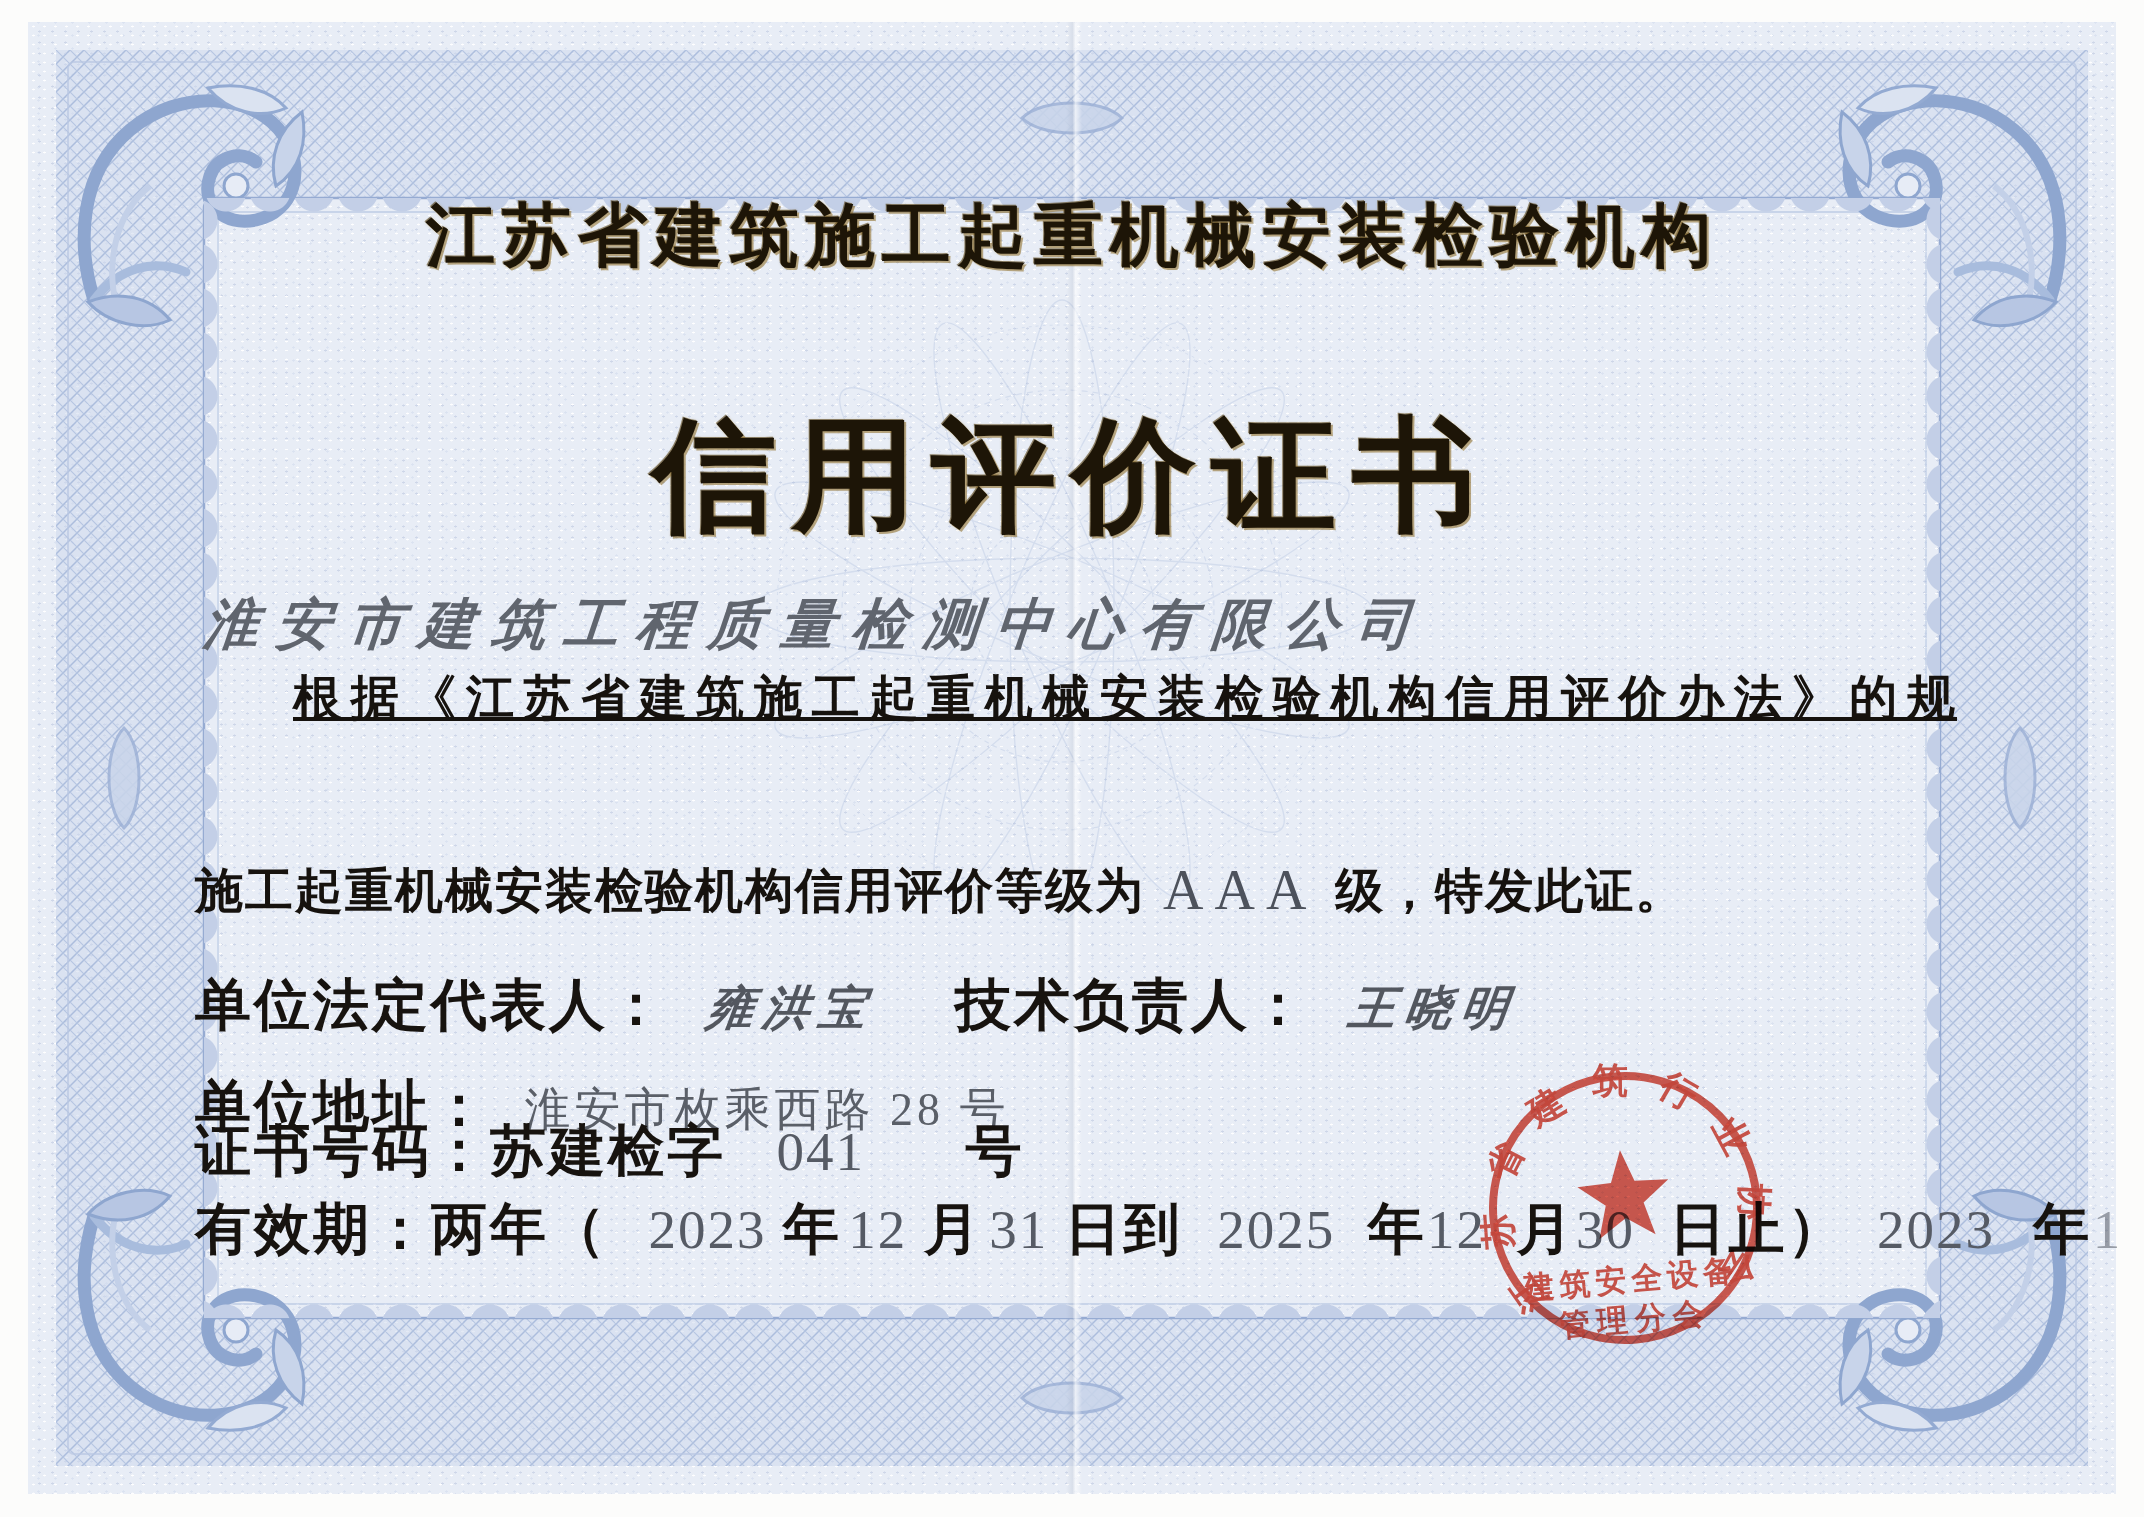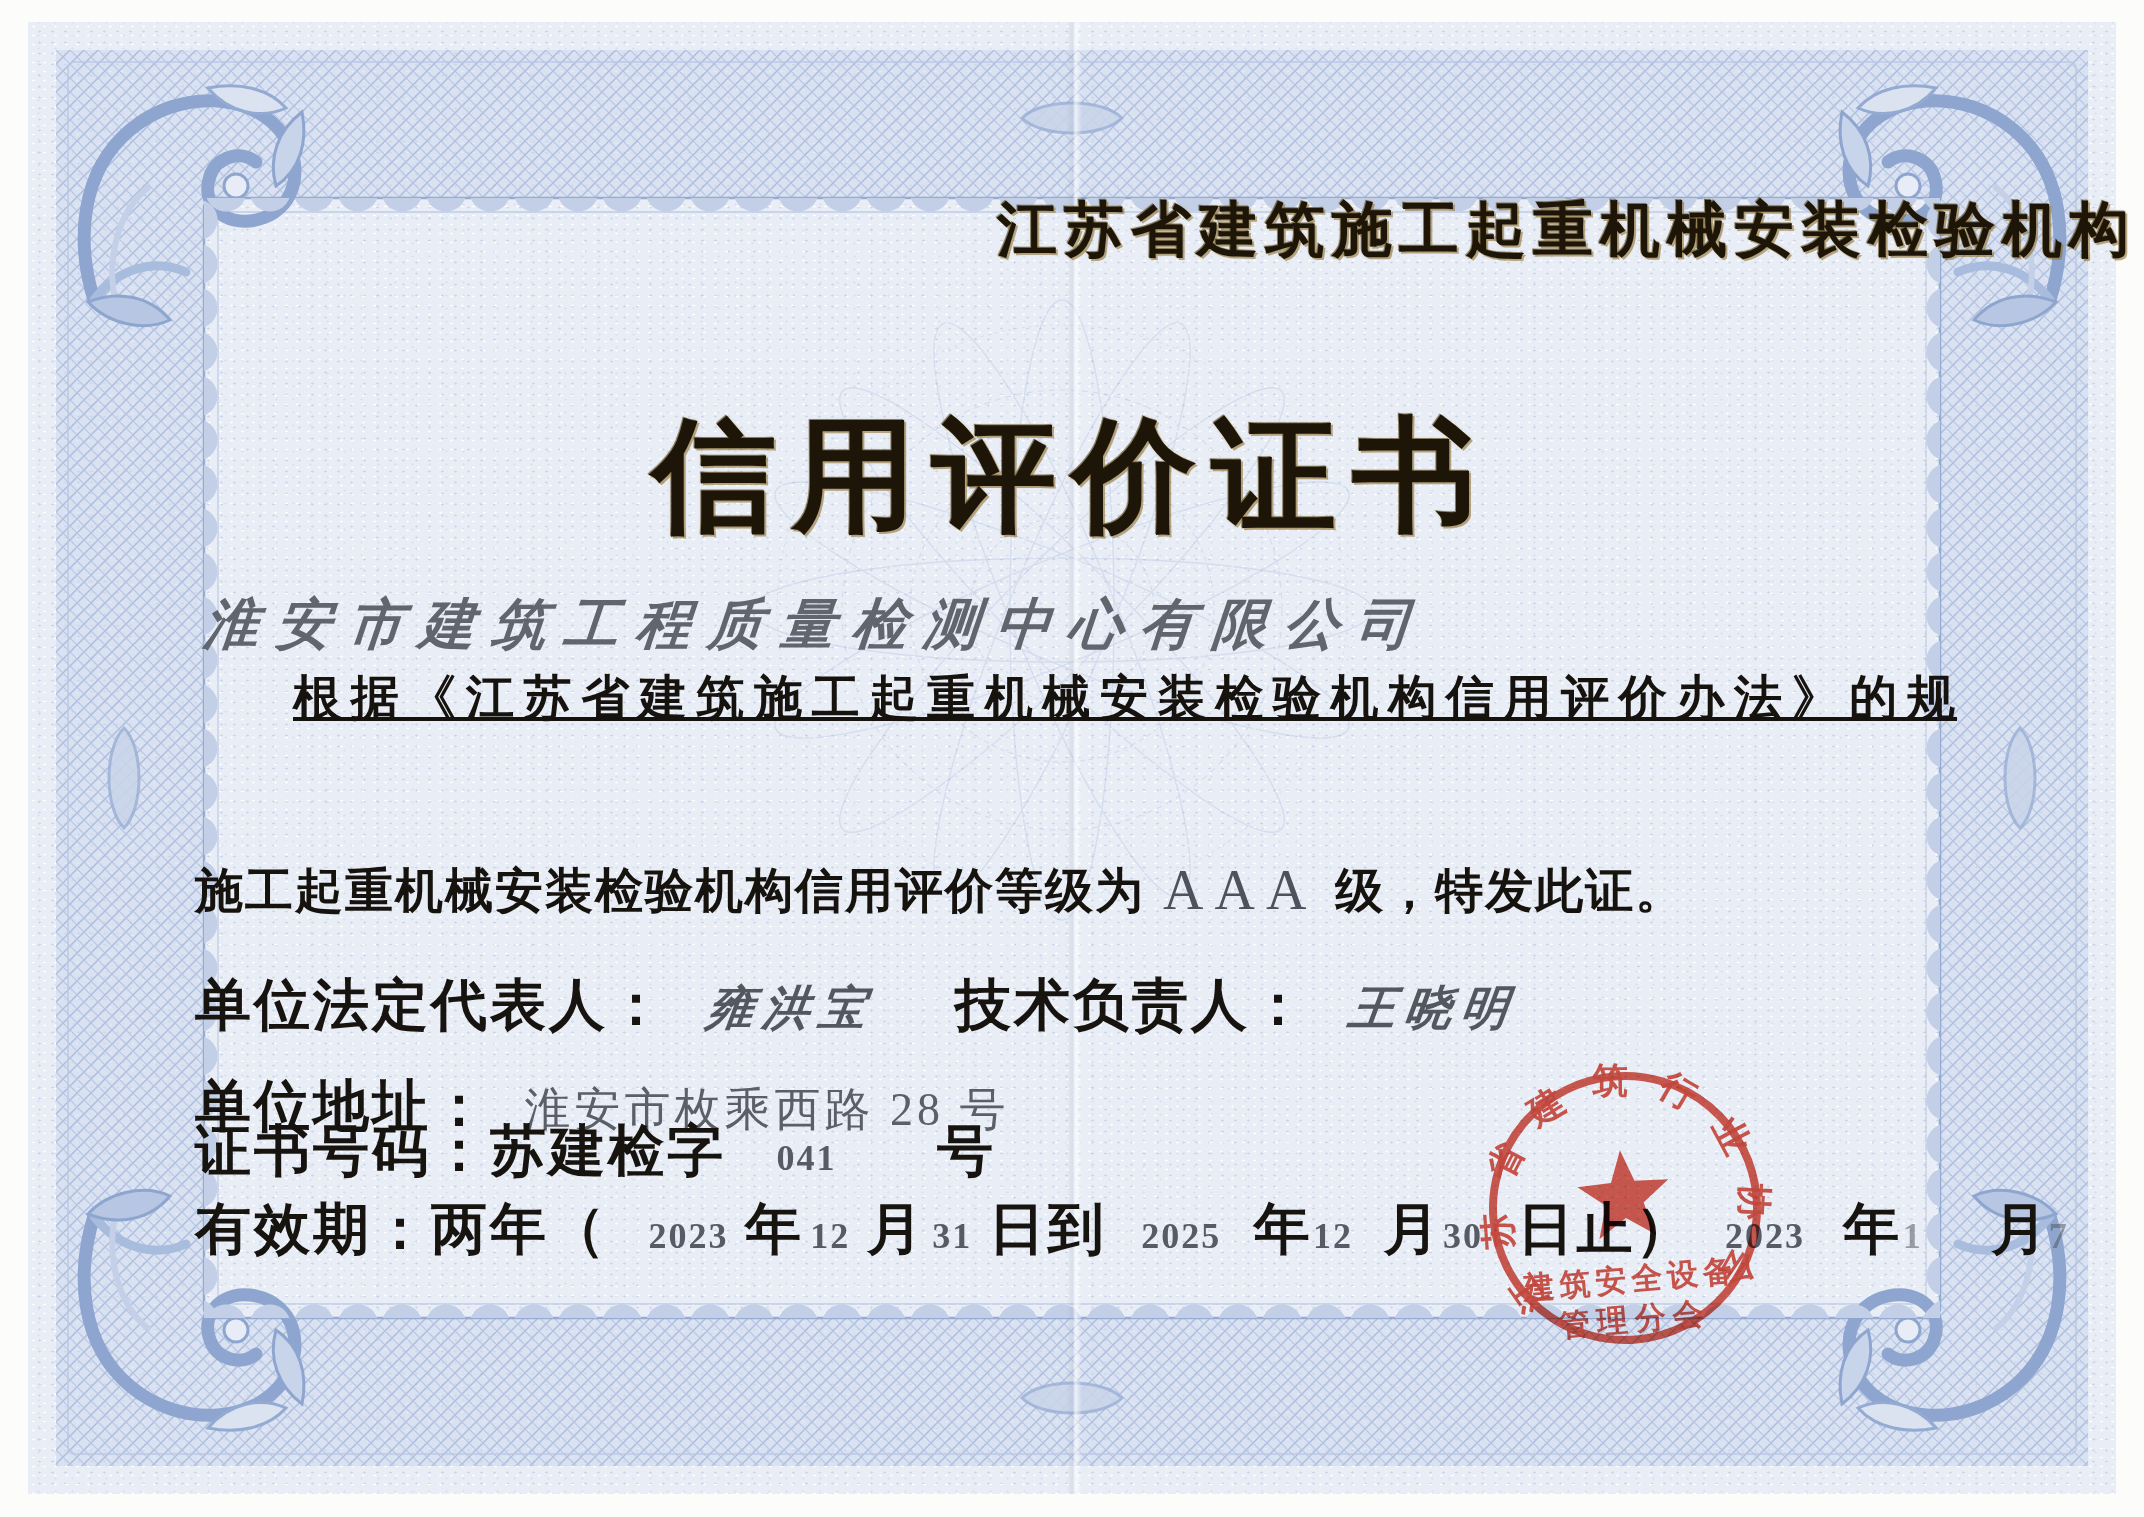--- a/index.html
+++ b/index.html
@@ -25,36 +25,36 @@
     background:radial-gradient(circle at -7px 22px,#c3cfe7 20px,rgba(195,207,231,0) 21px);
     background-size:24px 44px;background-repeat:repeat-y;}
   .sc-right{top:176px;bottom:176px;right:176px;width:24px;
     background:radial-gradient(circle at 31px 22px,#c3cfe7 20px,rgba(195,207,231,0) 21px);
     background-size:24px 44px;background-repeat:repeat-y;}
   #crease{position:absolute;left:1038px;top:0;width:16px;height:1472px;z-index:3;
     background:linear-gradient(to right,rgba(255,255,255,0),rgba(124,136,160,.14) 40%,rgba(255,255,255,.65) 60%,rgba(255,255,255,0));}
   .abs{position:absolute;z-index:5;}
   .gold{color:#1d1507;font-weight:900;
     text-shadow:2px 2px 0 rgba(141,108,38,.55),-1px -1px 0 rgba(80,60,18,.6),0 0 3px rgba(160,125,45,.35);}
-  #title1{top:168px;left:0;width:100%;text-align:right;font-size:60px;letter-spacing:7px;white-space:nowrap;padding-left:20px;}
+  #title1{top:168px;left:0;width:100%;text-align:center;font-size:69px;letter-spacing:7px;white-space:nowrap;}
   #title2{top:372px;left:0;width:100%;text-align:center;font-size:124px;letter-spacing:16px;}
   #company{top:566px;left:176px;font-size:55px;color:#60656e;font-weight:600;
     letter-spacing:17px;transform:skewX(-5deg);font-family:"Liberation Serif",serif;font-style:italic;white-space:nowrap;}
   .bodyline{left:167px;width:1762px;font-size:48px;font-weight:600;color:#16120e;
     letter-spacing:2px;white-space:nowrap;}
   .just{text-align:justify;text-align-last:justify;white-space:normal;}
   #bl1{top:644px;padding-left:98px;width:1664px;text-decoration:underline;}
   #bl2{top:741px;}
   #bl3{top:836px;}
   .grade{font-family:"Liberation Serif",serif;color:#4d525c;font-weight:400;
     font-size:56px;letter-spacing:11px;margin:0 18px;vertical-align:-2px;}
   .lab{font-size:56px;font-weight:700;color:#17130f;letter-spacing:3px;text-align:center;}
   .hand{font-family:"Liberation Serif",serif;font-style:italic;font-weight:700;color:#53575f;
     font-size:47px;letter-spacing:9px;transform:skewX(-7deg);display:inline-block;margin-left:40px;}
-  .num{font-family:"Liberation Serif",serif;color:#565b65;font-weight:700;font-size:36px;
+  .num{font-family:"Liberation Serif",serif;color:#565b65;font-weight:400;font-size:55px;
     letter-spacing:2px;margin-left:14px;}
   .serifgray{font-family:"Liberation Serif",serif;color:#5a5f68;font-weight:400;font-size:46px;letter-spacing:4px;}
   .vlab{margin-left:12px;}
   #row1{top:946px;left:167px;white-space:nowrap;}
   #row1 .tech{position:absolute;left:760px;top:0;white-space:nowrap;}
   #row-address{top:1018px;left:167px;white-space:nowrap;margin-top:29px;}
   #row-certno{top:1092px;left:167px;white-space:nowrap;}
   #row-validity{top:1170px;left:167px;white-space:nowrap;}
   .faint{opacity:.55;}
   #seal{position:absolute;left:1427px;top:1016px;z-index:6;mix-blend-mode:multiply;opacity:.92;}

